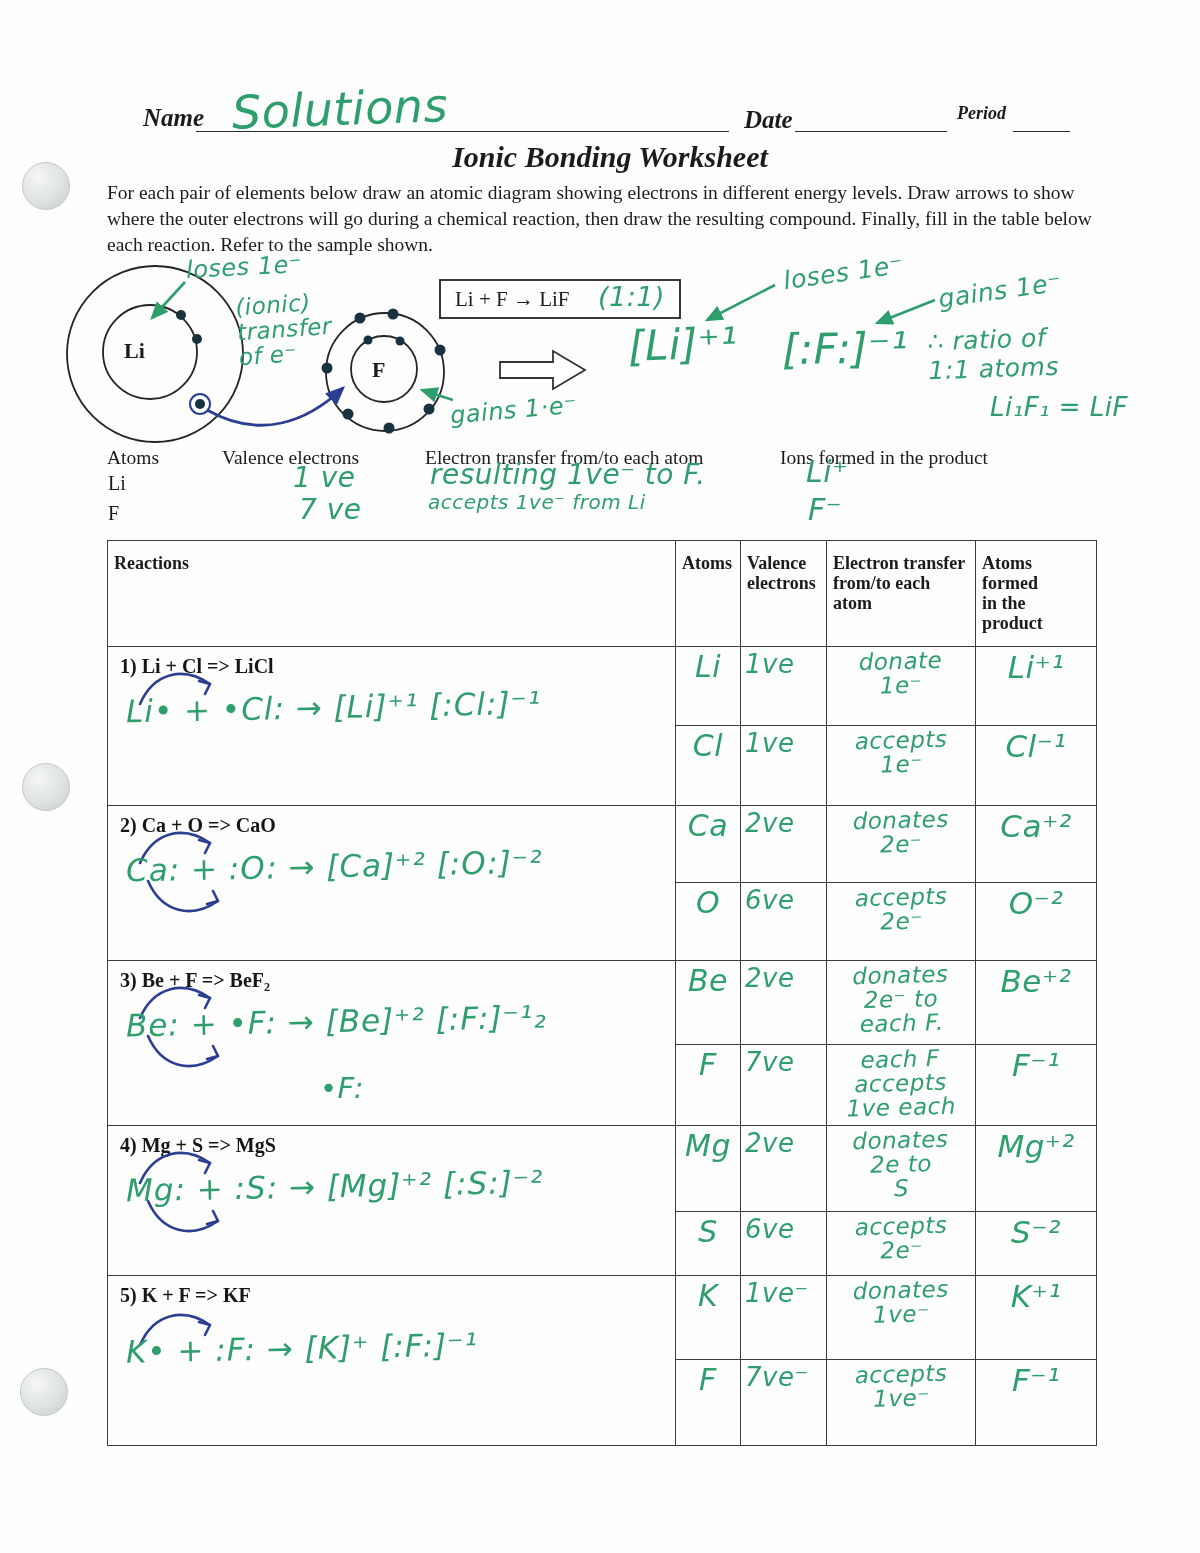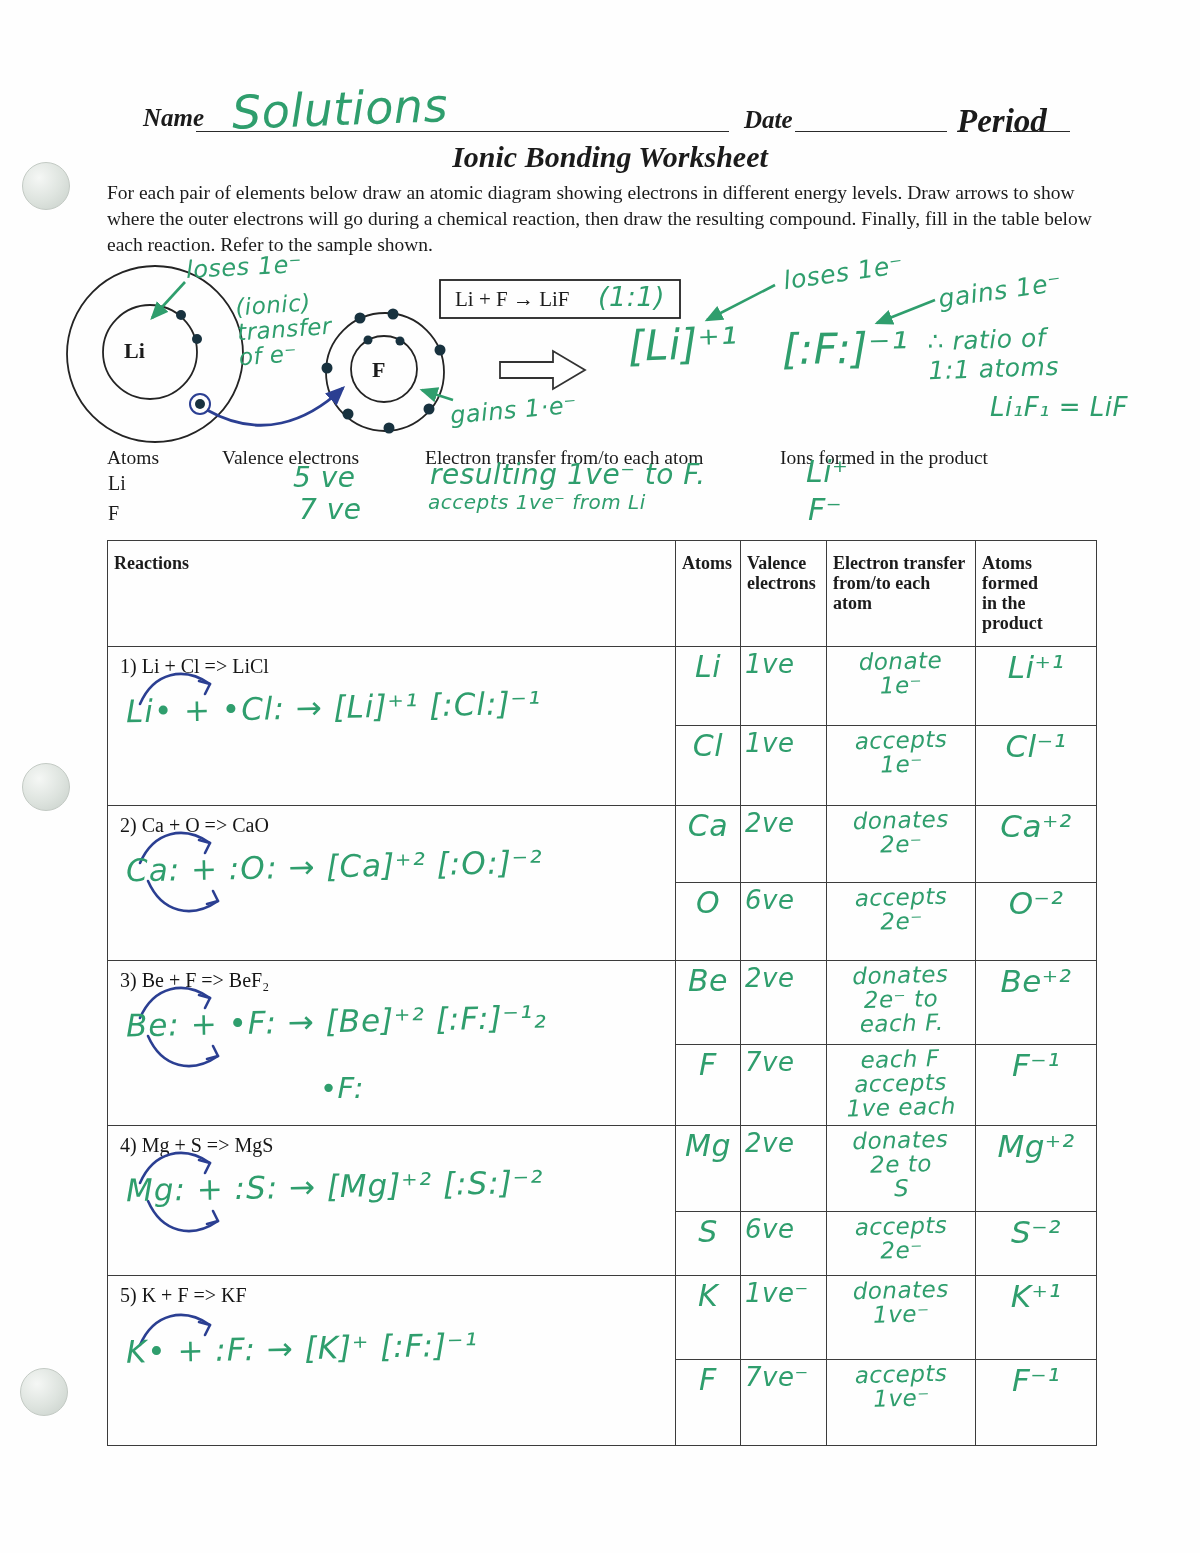--- a/index.html
+++ b/index.html
@@ -50,21 +50,21 @@
     vertical-align:top;
     padding:2px 4px;
     overflow:hidden;
   }
   table.wtable th{
     font-weight:bold;text-align:left;font-size:18px;line-height:1.12;
     padding:12px 6px;
   }
   th.h-reactions{font-size:20px;}
   td.rx-cell{position:relative;}
-  .rx-label{font-size:20px;padding:6px 0 0 8px;color:#161616;}
+  .rx-label{font-size:20px;padding:6px 0 0 8px;color:#161616;font-weight:bold;}
   .rx-work{position:relative;margin:14px 0 0 14px;}
   .work{
     display:inline-block;font-size:31px;line-height:1;
     transform:rotate(-1.2deg);letter-spacing:1px;
   }
   .rx-extra{position:absolute;left:212px;top:110px;font-size:29px;}
   svg.swoosh{position:absolute;width:88px;height:46px;overflow:visible;}
   svg.swoosh path{stroke:var(--ink-blue);stroke-width:2.6;fill:none;stroke-linecap:round;}
   svg.swoosh.s-top{left:8px;top:-28px;}
   svg.swoosh.s-bot{left:16px;top:24px;transform:scaleY(-1);}
@@ -86,21 +86,21 @@
 
 <div class="abs hole" style="left:22px;top:162px;"></div>
 <div class="abs hole" style="left:22px;top:763px;"></div>
 <div class="abs hole" style="left:20px;top:1368px;"></div>
 
 <span class="abs print script" style="left:143px;top:104px;font-size:25px;text-align:right;">Name</span>
 <div class="abs underline" style="left:196px;top:131px;width:533px;"></div>
 <span class="abs hw" style="left:232px;top:82px;font-size:46px;transform:rotate(-2deg);">Solutions</span>
 <span class="abs print script" style="left:744px;top:106px;font-size:25px;">Date</span>
 <div class="abs underline" style="left:795px;top:131px;width:152px;"></div>
-<span class="abs print script" style="left:957px;top:103px;font-size:33px;">Period</span>
+<span class="abs print script" style="left:957px;top:103px;font-size:18px;">Period</span>
 <div class="abs underline" style="left:1013px;top:131px;width:57px;"></div>
 
 <span class="abs print script" style="left:610px;top:140px;transform:translateX(-50%);font-size:30px;white-space:nowrap;">Ionic Bonding Worksheet</span>
 
 <div class="abs print" style="left:107px;top:180px;width:1005px;font-size:19.5px;line-height:1.33;">For each pair of elements below draw an atomic diagram showing electrons in different energy levels.  Draw arrows to show where the outer electrons will go during a chemical reaction, then draw the resulting compound. Finally, fill in the table below each reaction. Refer to the sample shown.</div>
 
 <svg id="sample-svg" class="abs" style="left:55px;top:250px;" width="1110" height="198" viewBox="0 0 1110 198">
   <defs>
     <marker id="mg" markerWidth="9" markerHeight="8" refX="6" refY="3" orient="auto">
         <path d="M0,0 L7,3 L0,6 Z"></path>
@@ -160,21 +160,21 @@
 <div class="abs hw pre" style="left:928px;top:326px;font-size:25px;line-height:1.15;transform:rotate(-2deg);">∴ ratio of
 1:1 atoms</div>
 <span class="abs hw" style="left:990px;top:392px;font-size:26px;">Li₁F₁ = LiF</span>
 
 <span class="abs print mt-head" style="left:107px;top:447px;">Atoms</span>
 <span class="abs print mt-head" style="left:222px;top:447px;">Valence electrons</span>
 <span class="abs print mt-head" style="left:425px;top:447px;">Electron transfer from/to each atom</span>
 <span class="abs print mt-head" style="left:780px;top:447px;">Ions formed in the product</span>
 
 <span class="abs print mt-atom" style="left:108px;top:472px;">Li</span>
-<span class="abs hw" style="left:293px;top:461px;font-size:28px;">5 ve</span>
+<span class="abs hw" style="left:293px;top:461px;font-size:28px;">1 ve</span>
 <span class="abs hw" style="left:430px;top:458px;font-size:28px;white-space:nowrap;">resulting 1ve⁻ to F.</span>
 <span class="abs hw" style="left:806px;top:454px;font-size:30px;">Li⁺</span>
 
 <span class="abs print mt-atom" style="left:108px;top:502px;">F</span>
 <span class="abs hw" style="left:299px;top:493px;font-size:28px;">7 ve</span>
 <span class="abs hw" style="left:428px;top:490px;font-size:20px;white-space:nowrap;">accepts 1ve⁻ from Li</span>
 <span class="abs hw" style="left:808px;top:492px;font-size:30px;">F⁻</span>
 
 <table class="wtable">
   <colgroup>

